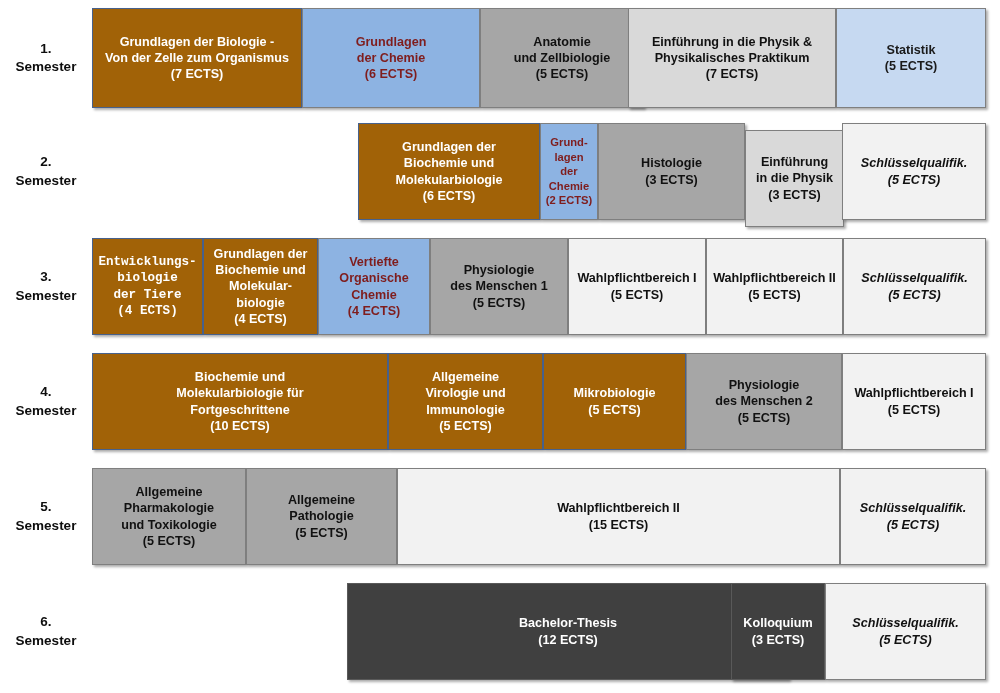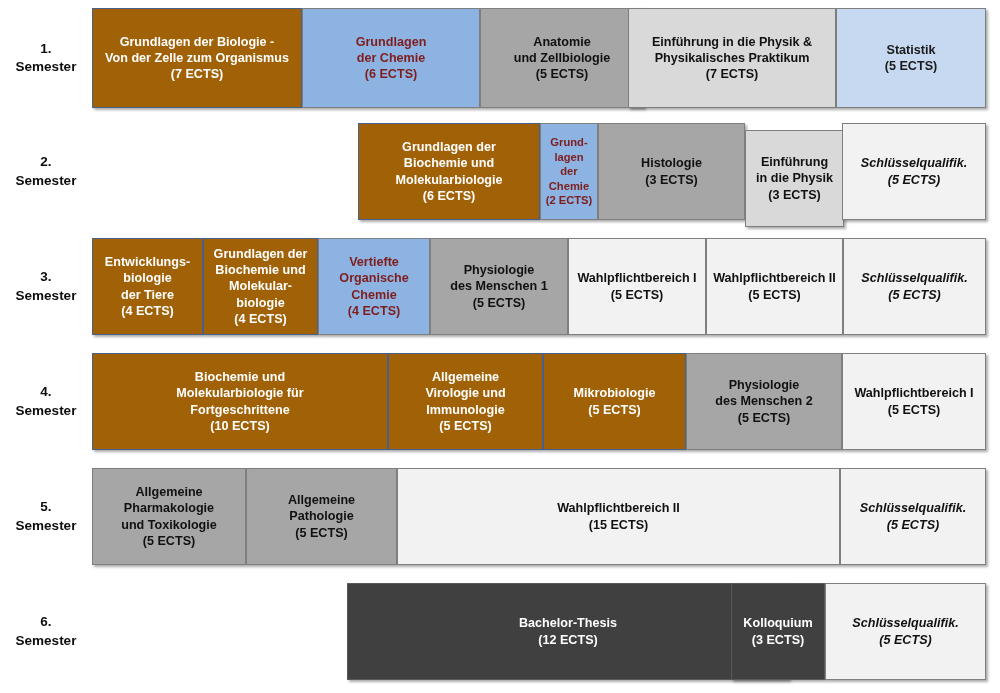--- a/index.html
+++ b/index.html
@@ -134,21 +134,21 @@
       <div class="mod c-offwhite italic" style="left: 842px; width: 144px;">
         <div class="txt">Schlüsselqualifik.
 (5 ECTS)</div>
       </div>
     </div>
     <div class="semester-row" style="top: 238px; height: 97px;">
       <div class="sem-label">
         <span>3.</span>
         <span>Semester</span>
       </div>
-      <div class="mod c-darkblue" style="left: 92px; width: 111px;">
+      <div class="mod c-darkblue" style="left: 92px; width: 111px; font-family: Liberation Mono, monospace;">
         <div class="txt">Entwicklungs-
 biologie
 der Tiere
 (4 ECTS)</div>
       </div>
       <div class="mod c-darkblue" style="left: 203px; width: 115px;">
         <div class="txt">Grundlagen der
 Biochemie und
 Molekular-
 biologie

